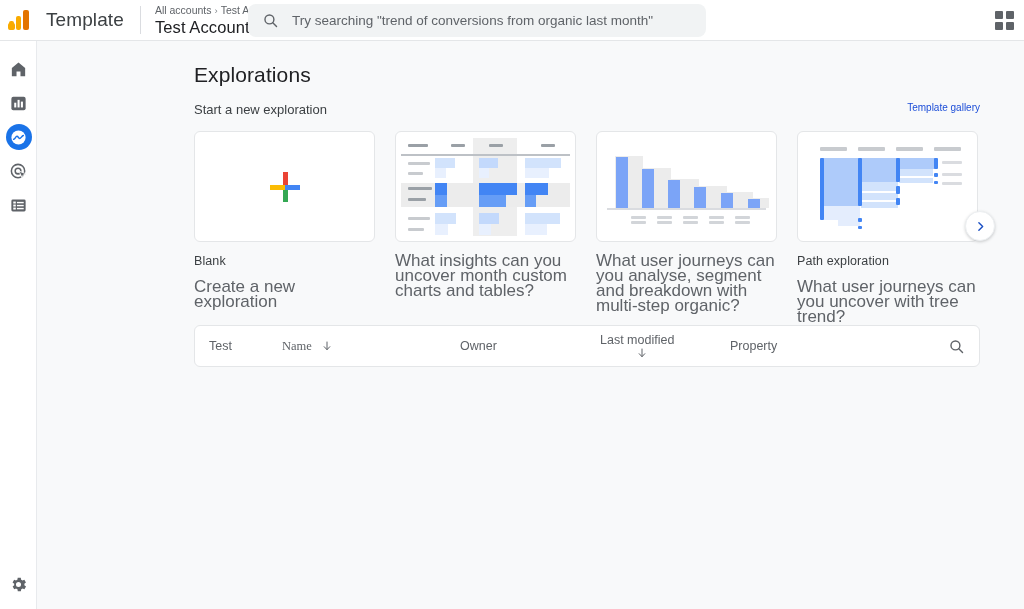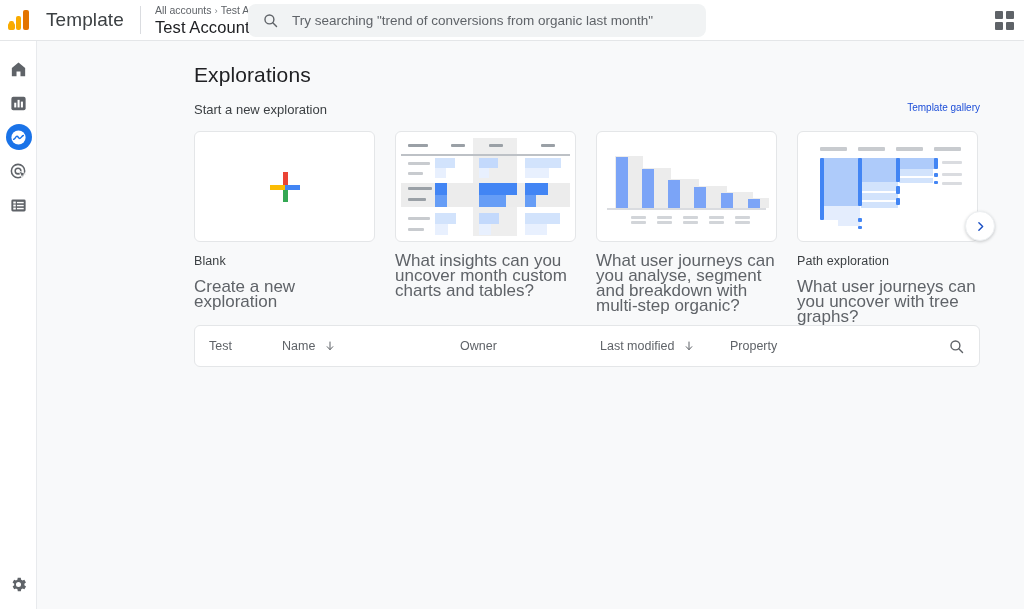--- a/index.html
+++ b/index.html
@@ -396,44 +396,44 @@
             <div class="pt-node" style="left:136px;top:49px;width:4px;height:3px;"></div>
             <div class="pt-node" style="left:60px;top:86px;width:4px;height:4px;"></div>
             <div class="pt-node" style="left:60px;top:94px;width:4px;height:3px;"></div>
 
             <div class="pt-line" style="left:144px;top:29px;width:20px;"></div>
             <div class="pt-line" style="left:144px;top:41px;width:20px;"></div>
             <div class="pt-line" style="left:144px;top:50px;width:20px;"></div>
           </div>
         </div>
         <div class="card-title">Path exploration</div>
-        <div class="card-desc">What user journeys can you uncover with tree graphs?</div>
+        <div class="card-desc">What user journeys can you uncover with tree trend?</div>
       </div>
     </div>
 
     <div class="next-btn">
       <svg width="13" height="13" viewBox="0 0 24 24">
         <path d="M9 5l7 7-7 7" fill="none" stroke="#1a4fc4" stroke-width="2.6" stroke-linecap="round" stroke-linejoin="round"></path>
       </svg>
     </div>
 
     <div class="table">
       <div class="th" style="left:14px;">
         <span>Test</span>
       </div>
-      <div class="th" style="left:87px;">
+      <div class="th" style="left:87px;font-family:Liberation Serif, serif;">
         <span>Name</span>
         <svg class="sort-arrow" width="12" height="12" viewBox="0 0 24 24">
           <path d="M12 4v15M6.4 13.4 12 19.4l5.6-6" fill="none" stroke="#5f6368" stroke-width="2" stroke-linecap="round" stroke-linejoin="round"></path>
         </svg>
       </div>
       <div class="th" style="left:265px;">
         <span>Owner</span>
       </div>
-      <div class="th" style="left:405px;">
+      <div class="th" style="left:405px;flex-direction:column;">
         <span>Last modified</span>
         <svg class="sort-arrow" width="12" height="12" viewBox="0 0 24 24">
           <path d="M12 4v15M6.4 13.4 12 19.4l5.6-6" fill="none" stroke="#5f6368" stroke-width="2" stroke-linecap="round" stroke-linejoin="round"></path>
         </svg>
       </div>
       <div class="th" style="left:535px;">
         <span>Property</span>
       </div>
       <svg class="table-search" width="17" height="17" viewBox="0 0 24 24">
         <circle cx="10.5" cy="10.5" r="6.3" fill="none" stroke="#5f6368" stroke-width="2"></circle>

